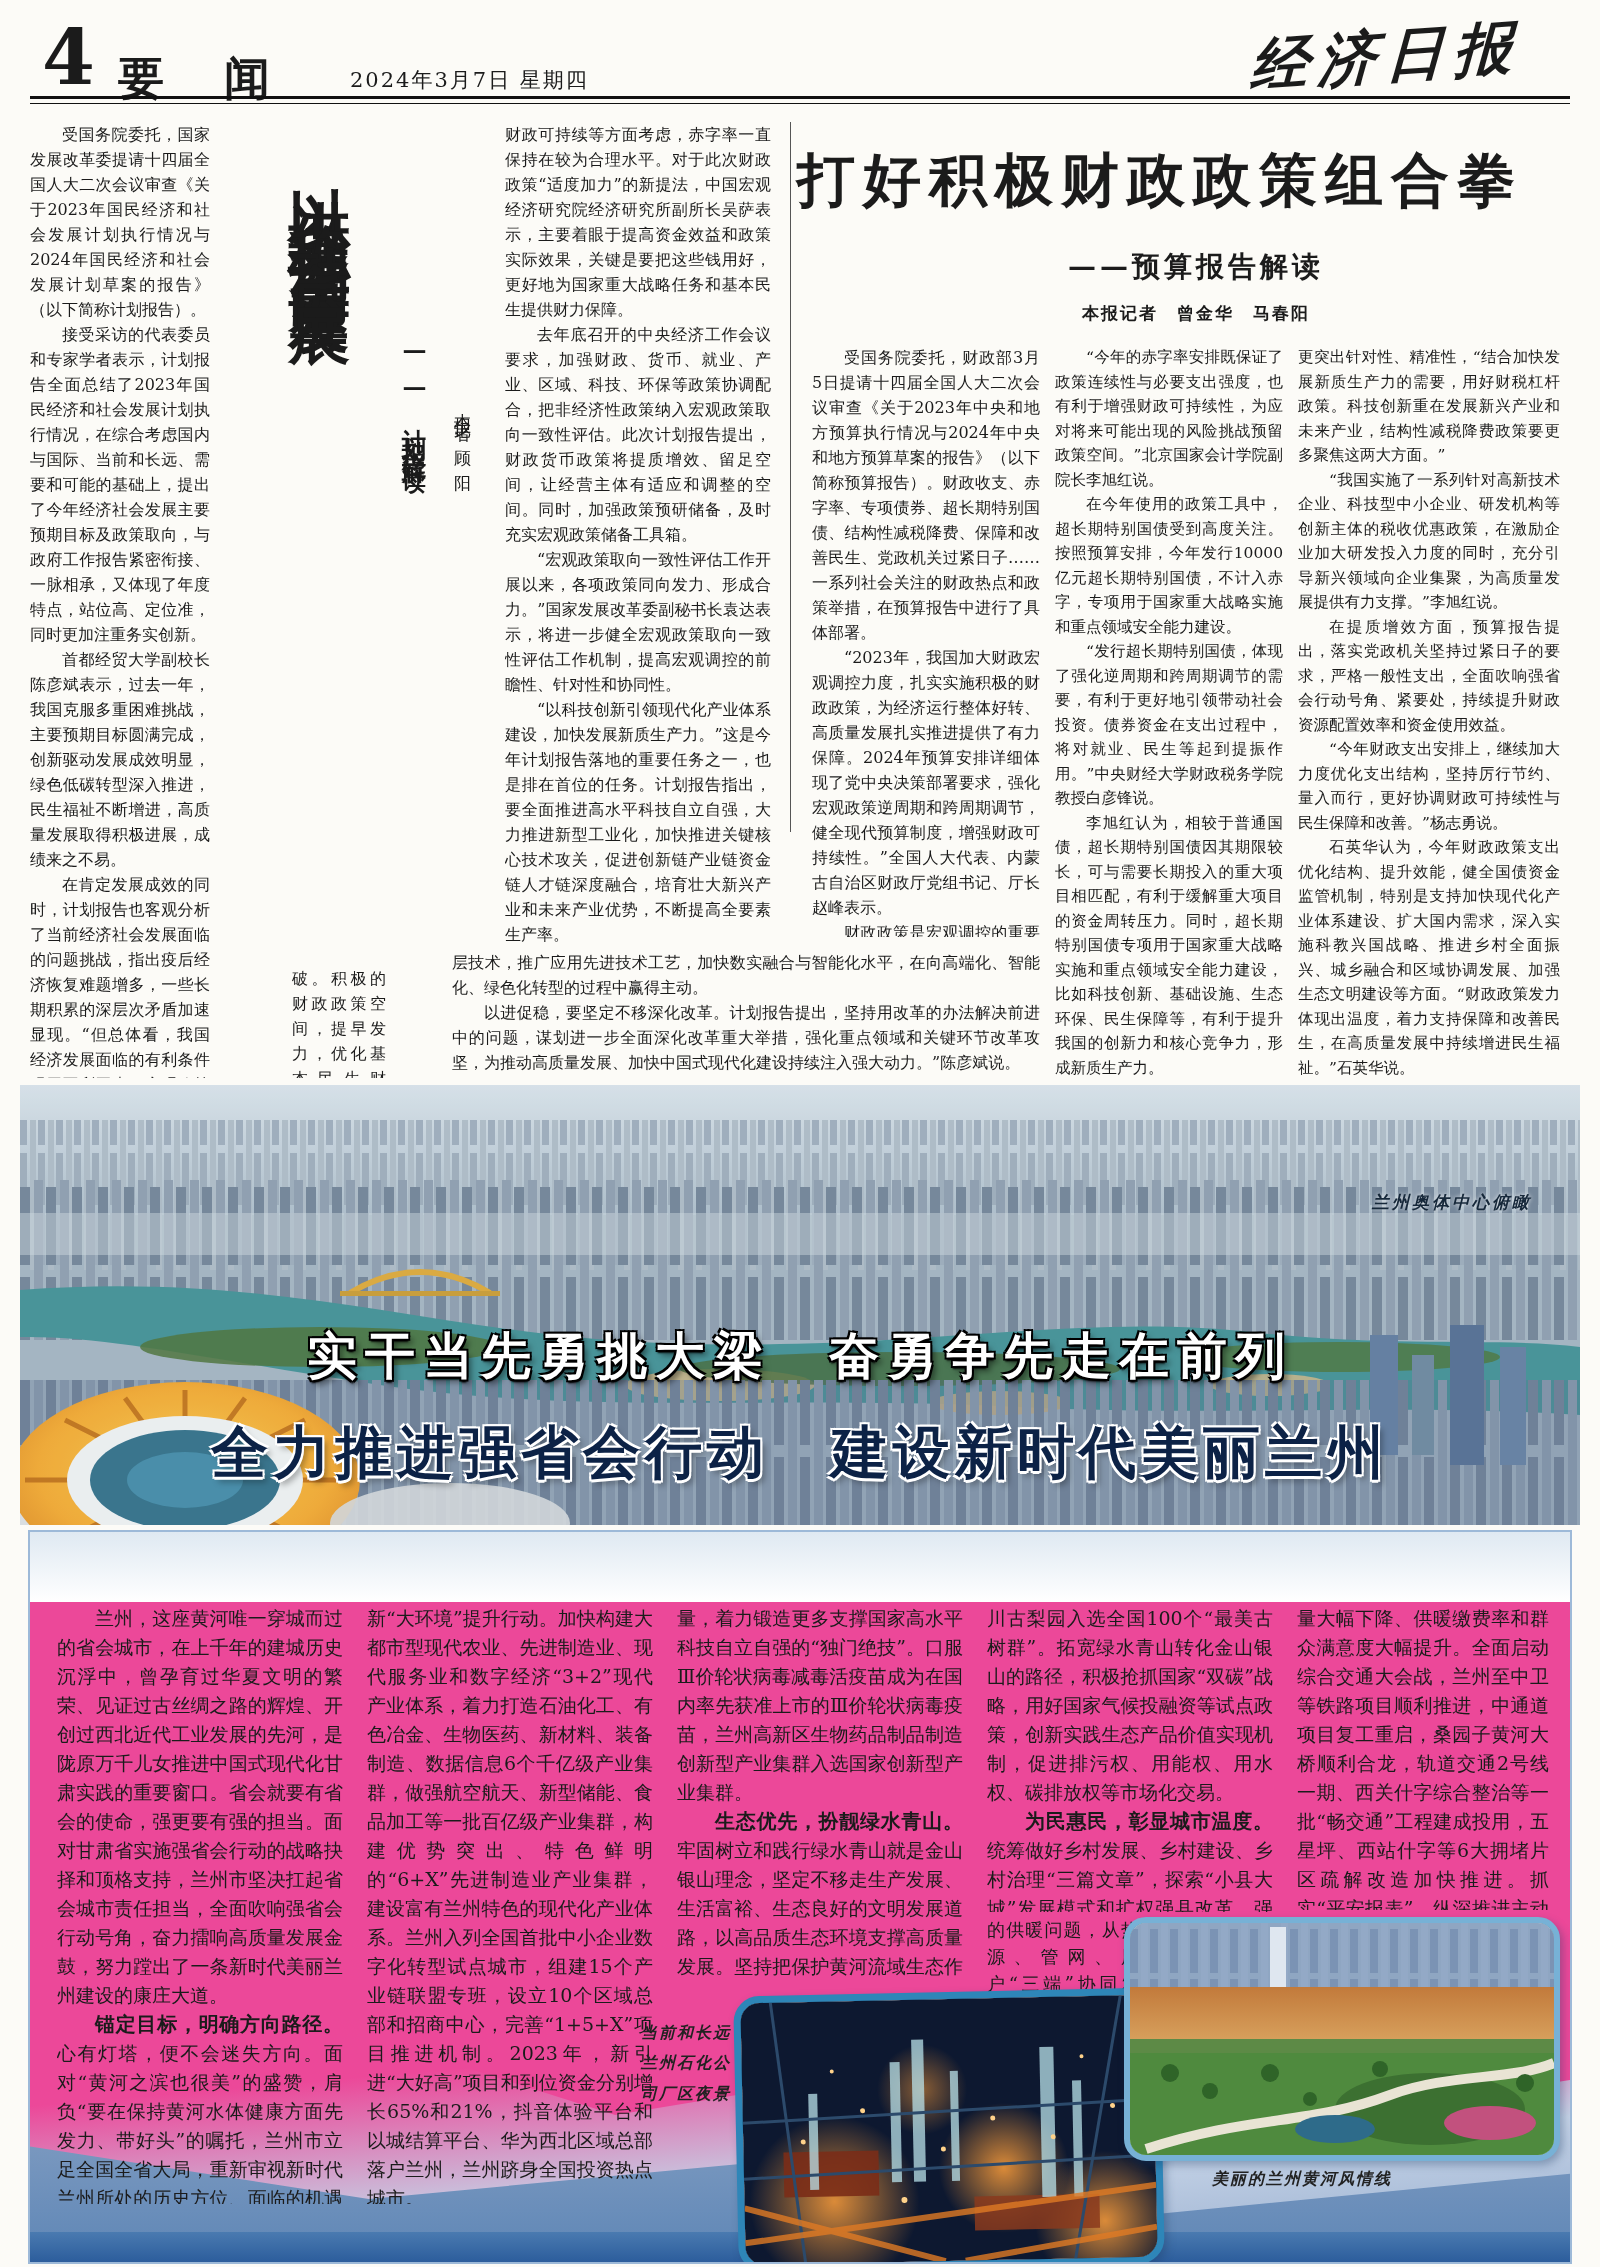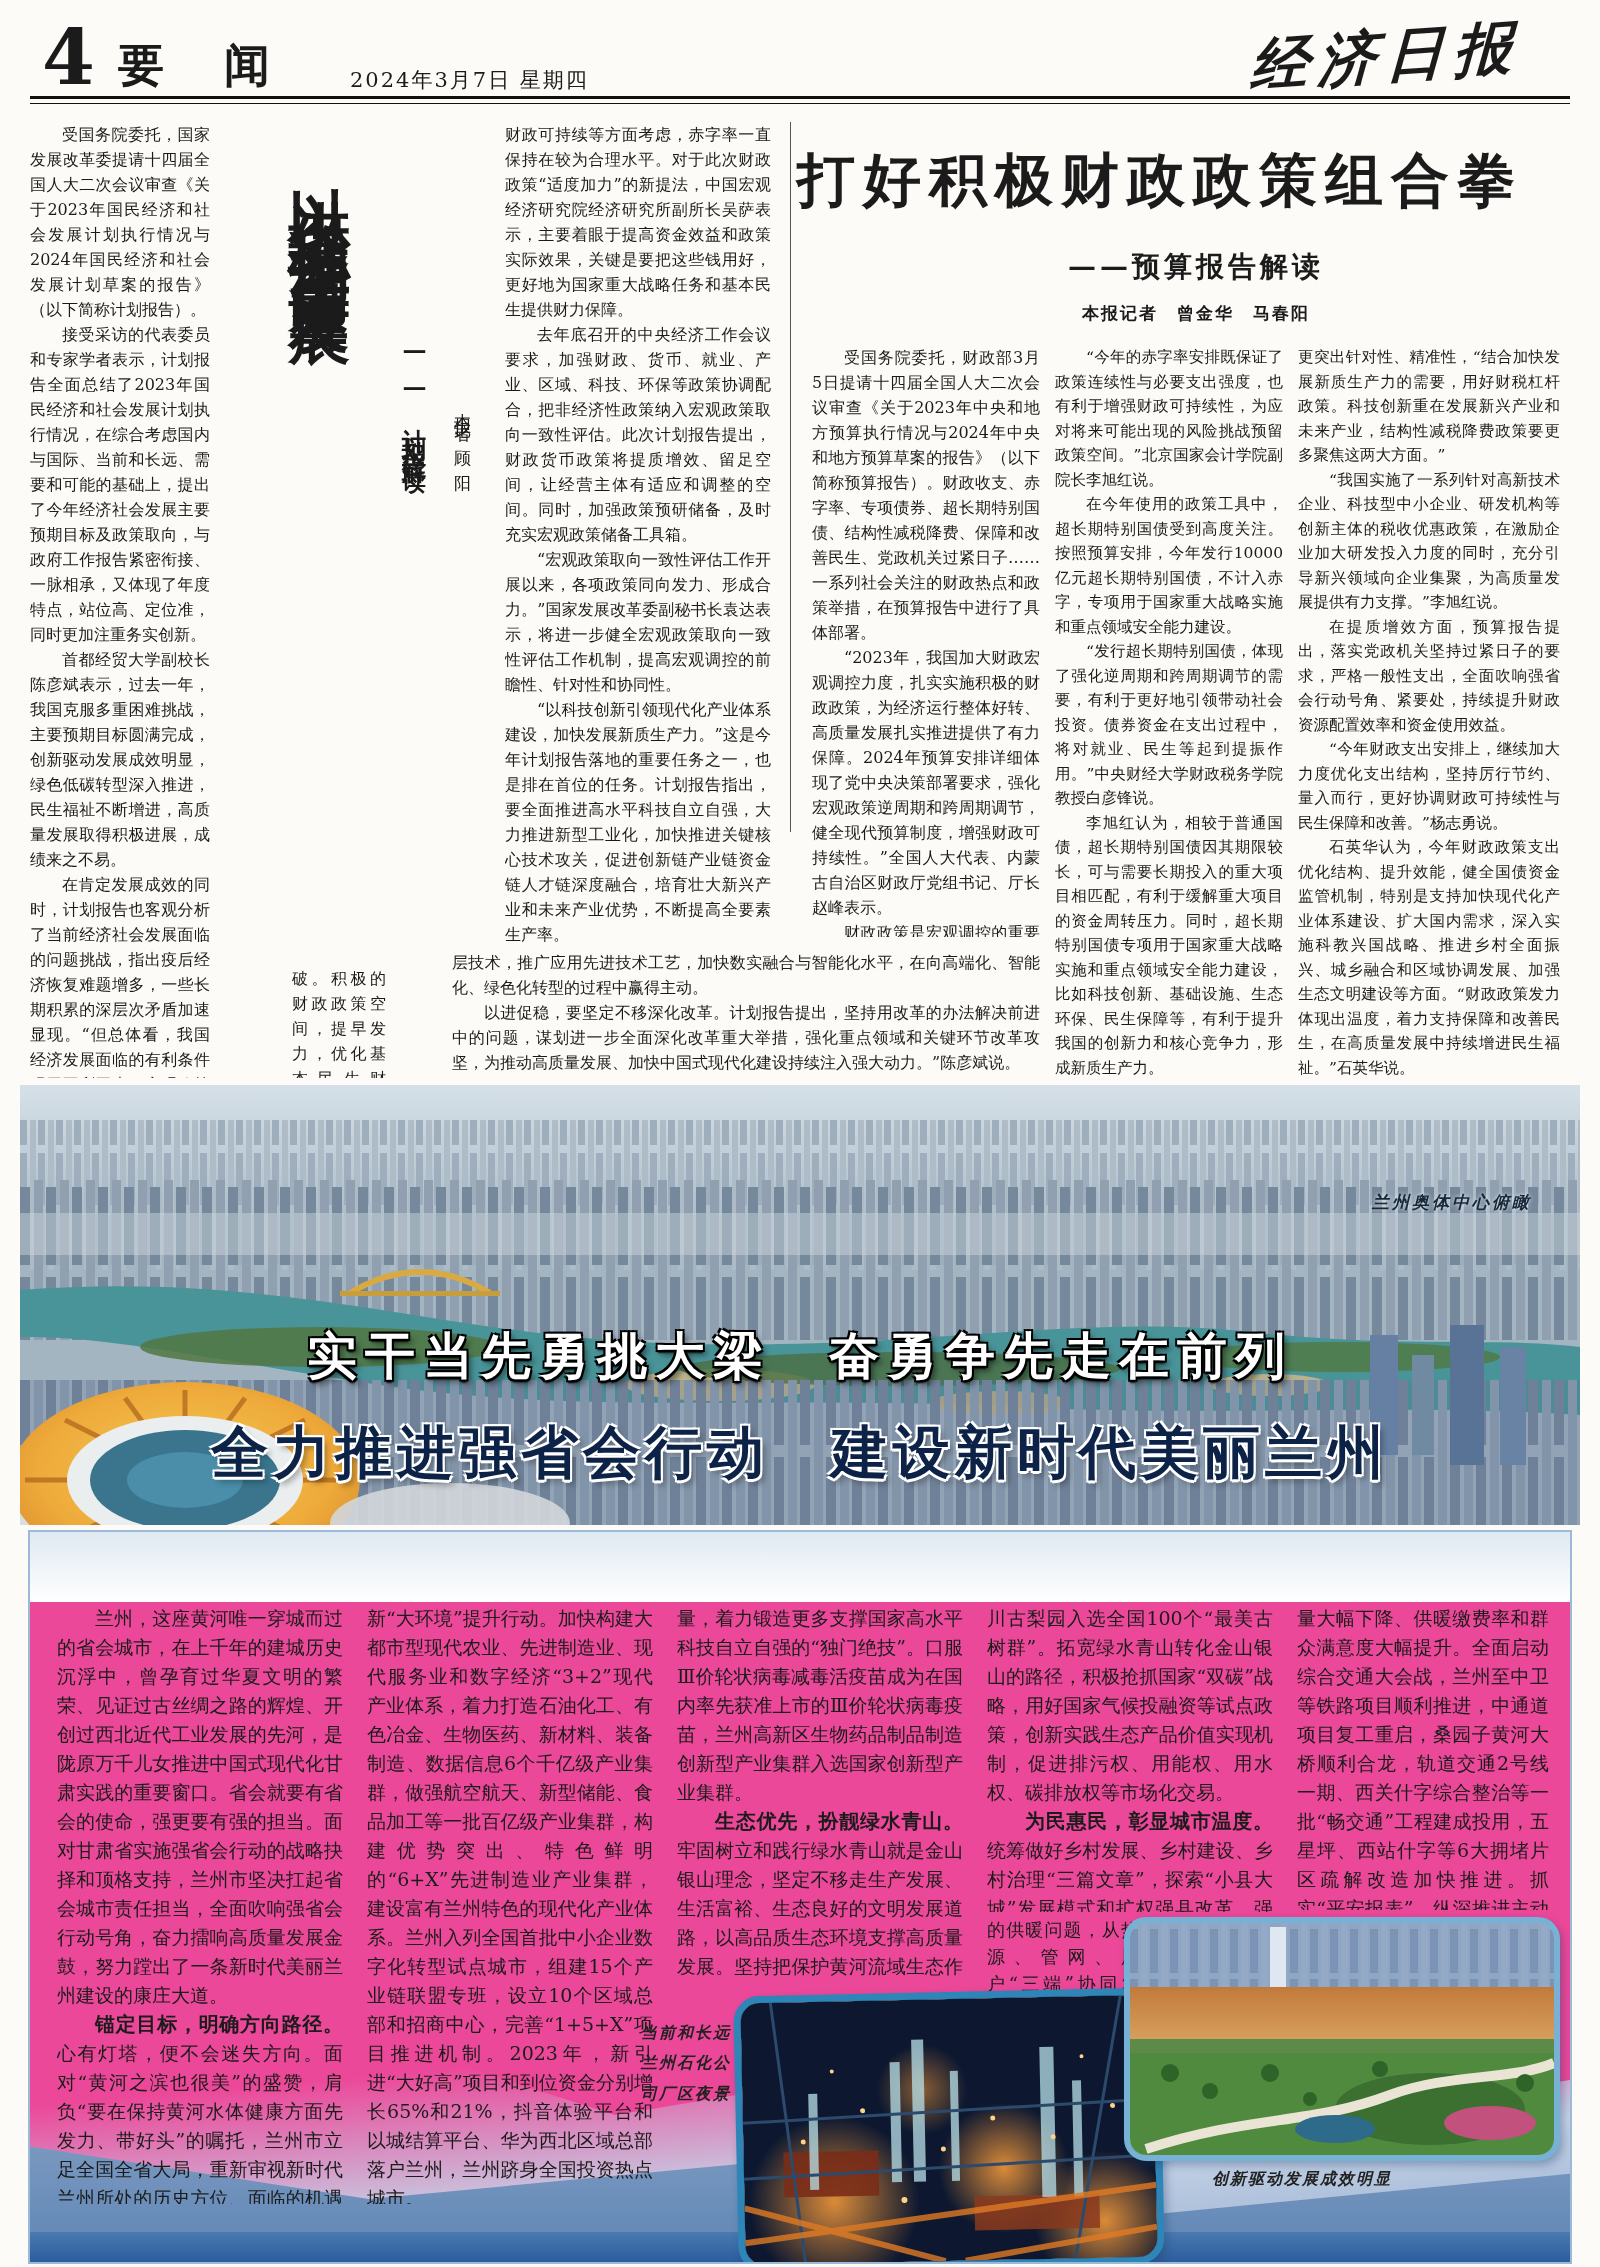--- a/index.html
+++ b/index.html
@@ -1,21 +1,21 @@
 <!DOCTYPE html>
 <html><head>
 <meta charset="utf-8">
 <style>
   html,body{margin:0;padding:0;background:#e9e9e6;}
   .page{position:relative;width:1600px;height:2267px;margin:0 auto;background:#fcfbf7;
         font-family:"DejaVu Serif","Liberation Serif",serif;color:#1b1b1b;overflow:hidden;}
   .abs{position:absolute;}
   
   .pagenum{font-family:"DejaVu Serif",serif;font-weight:bold;font-size:76px;line-height:1;}
-  .section{font-family:"DejaVu Sans","Liberation Sans",sans-serif;font-weight:900;font-size:46px;letter-spacing:22px;line-height:1;}
+  .section{font-family:"DejaVu Sans","Liberation Sans",sans-serif;font-weight:900;font-size:46px;letter-spacing:22px;line-height:1;margin-top:13px;}
   .date{font-size:21px;letter-spacing:2px;}
   .masthead{font-size:58px;font-weight:bold;font-style:italic;letter-spacing:10px;
             transform:rotate(-4deg) skewX(-6deg);font-family:"DejaVu Serif",serif;}
   .rule{background:#111;}
   
   .col{ text-align:justify; overflow:hidden;}
   .col p{margin:0;text-indent:2em;}
   .t16{font-size:16px;line-height:25px;}
   .t15{font-size:15.5px;line-height:24.5px;}
   .adcol{font-size:19px;line-height:29px;text-align:justify;overflow:hidden;}
@@ -293,16 +293,16 @@
         <g fill="#2f6428">
           <circle cx="40" cy="150" r="9"></circle>
             <circle cx="80" cy="168" r="8"></circle>
             <circle cx="140" cy="150" r="9"></circle>
           <circle cx="250" cy="146" r="8"></circle>
             <circle cx="395" cy="160" r="9"></circle>
             <circle cx="180" cy="176" r="7"></circle>
         </g>
       </svg>
     </div>
-    <div class="abs kaiti" style="left:1182px;top:632px;width:280px;text-align:left;">创新驱动发展成效明显</div>
+    <div class="abs kaiti" style="left:1182px;top:632px;width:280px;text-align:left;">美丽的兰州黄河风情线</div>
   </div>
 
 </div>
 
 </body></html>

